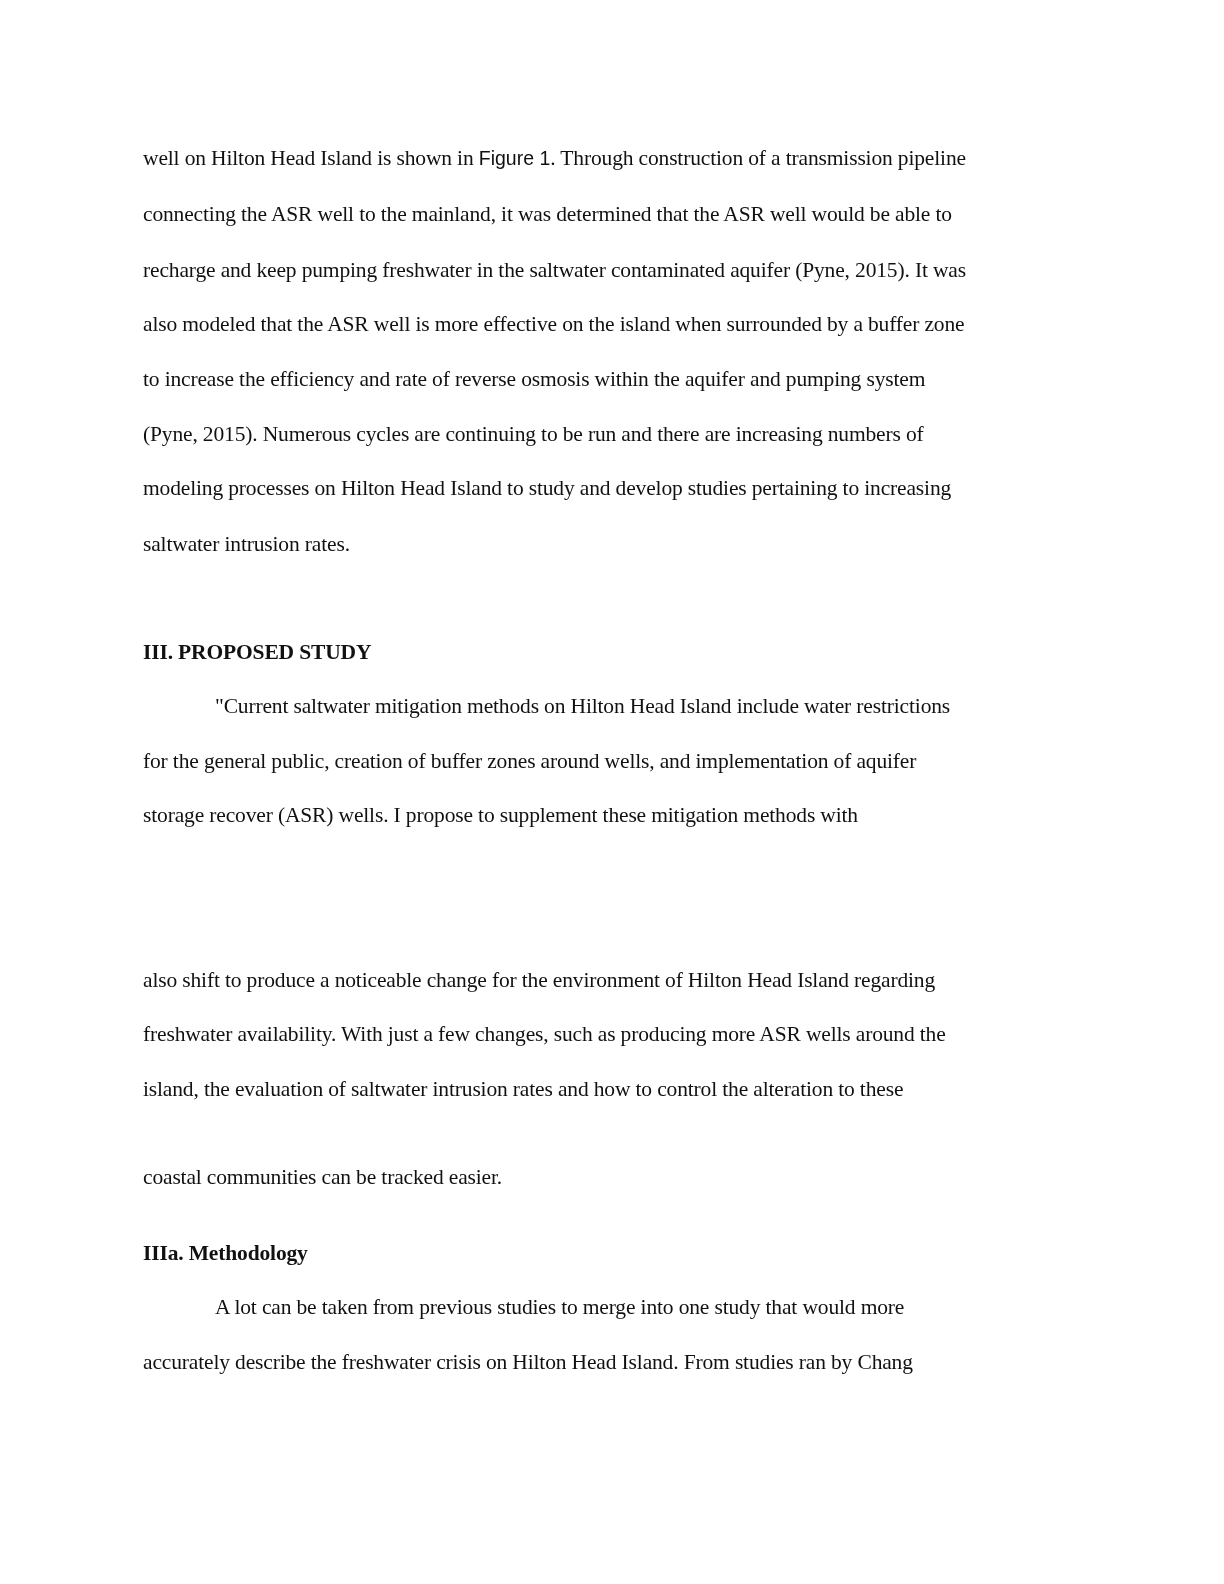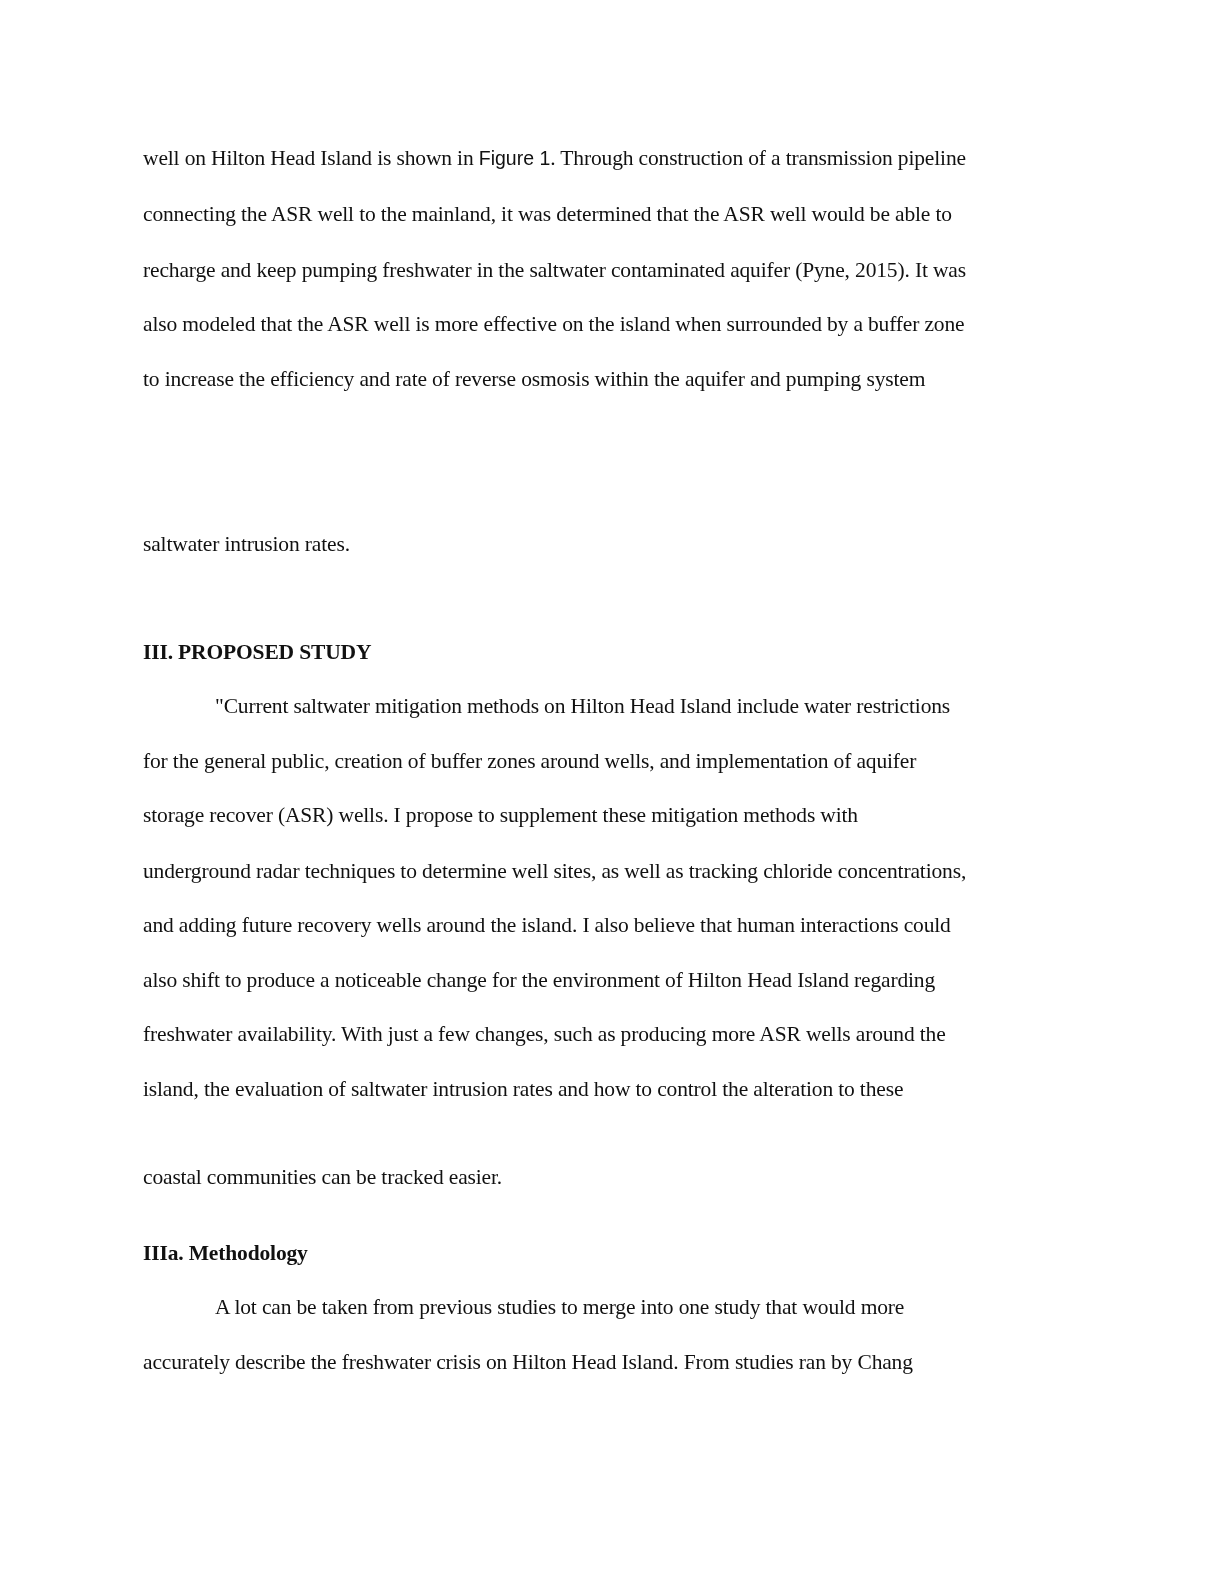--- a/index.html
+++ b/index.html
@@ -46,28 +46,28 @@
 
 <div class="page">
 
   <div class="line" style="top:144px;">
     <span>well on Hilton Head Island is shown in </span><span class="xref">Figure 1</span><span>. Through construction of a transmission pipeline</span>
   </div>
   <div class="line" style="top:200px;">connecting the ASR well to the mainland, it was determined that the ASR well would be able to</div>
   <div class="line" style="top:256px;">recharge and keep pumping freshwater in the saltwater contaminated aquifer (Pyne, 2015). It was</div>
   <div class="line" style="top:310px;">also modeled that the ASR well is more effective on the island when surrounded by a buffer zone</div>
   <div class="line" style="top:365px;">to increase the efficiency and rate of reverse osmosis within the aquifer and pumping system</div>
+  <div class="line" style="top:420px;">(Pyne, 2015). Numerous cycles are continuing to be run and there are increasing numbers of</div>
+  <div class="line" style="top:474px;">modeling processes on Hilton Head Island to study and develop studies pertaining to increasing</div>
   <div class="line" style="top:530px;">saltwater intrusion rates.</div>
 
   <div class="line heading" style="top:638px;">III. PROPOSED STUDY</div>
   <div class="line indent" style="top:692px;">"Current saltwater mitigation methods on Hilton Head Island include water restrictions</div>
   <div class="line" style="top:801px;">storage recover (ASR) wells. I propose to supplement these mitigation methods with</div>
   <div class="line" style="top:747px;">for the general public, creation of buffer zones around wells, and implementation of aquifer</div>
-  <div class="line" style="top:857px;">underground radar techniques to determine well sites, as well as tracking chloride concentrations,</div>
-  <div class="line" style="top:911px;">and adding future recovery wells around the island. I also believe that human interactions could</div>
   <div class="line" style="top:966px;">also shift to produce a noticeable change for the environment of Hilton Head Island regarding</div>
   <div class="line" style="top:1020px;">freshwater availability. With just a few changes, such as producing more ASR wells around the</div>
   <div class="line" style="top:1075px;">island, the evaluation of saltwater intrusion rates and how to control the alteration to these</div>
   <div class="line" style="top:1130px;margin-top:33px;">coastal communities can be tracked easier.</div>
 
   <div class="line heading" style="top:1239px;">IIIa. Methodology</div>
   <div class="line indent" style="top:1293px;">A lot can be taken from previous studies to merge into one study that would more</div>
   <div class="line" style="top:1348px;">accurately describe the freshwater crisis on Hilton Head Island. From studies ran by Chang</div>
 
 </div>

